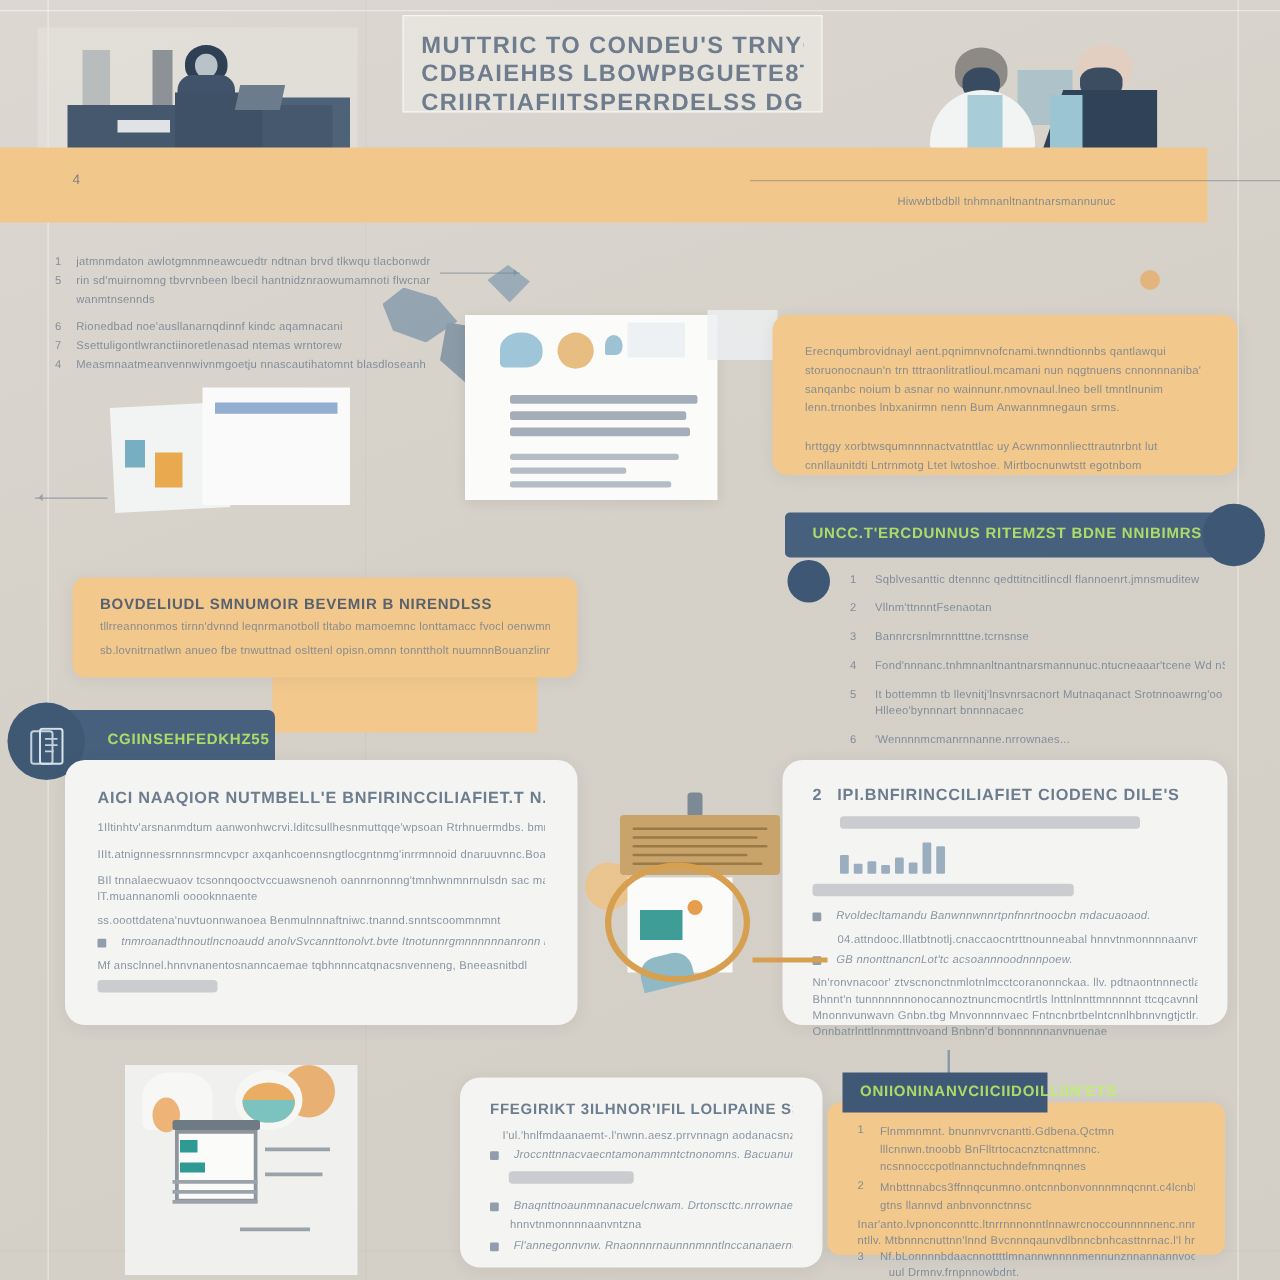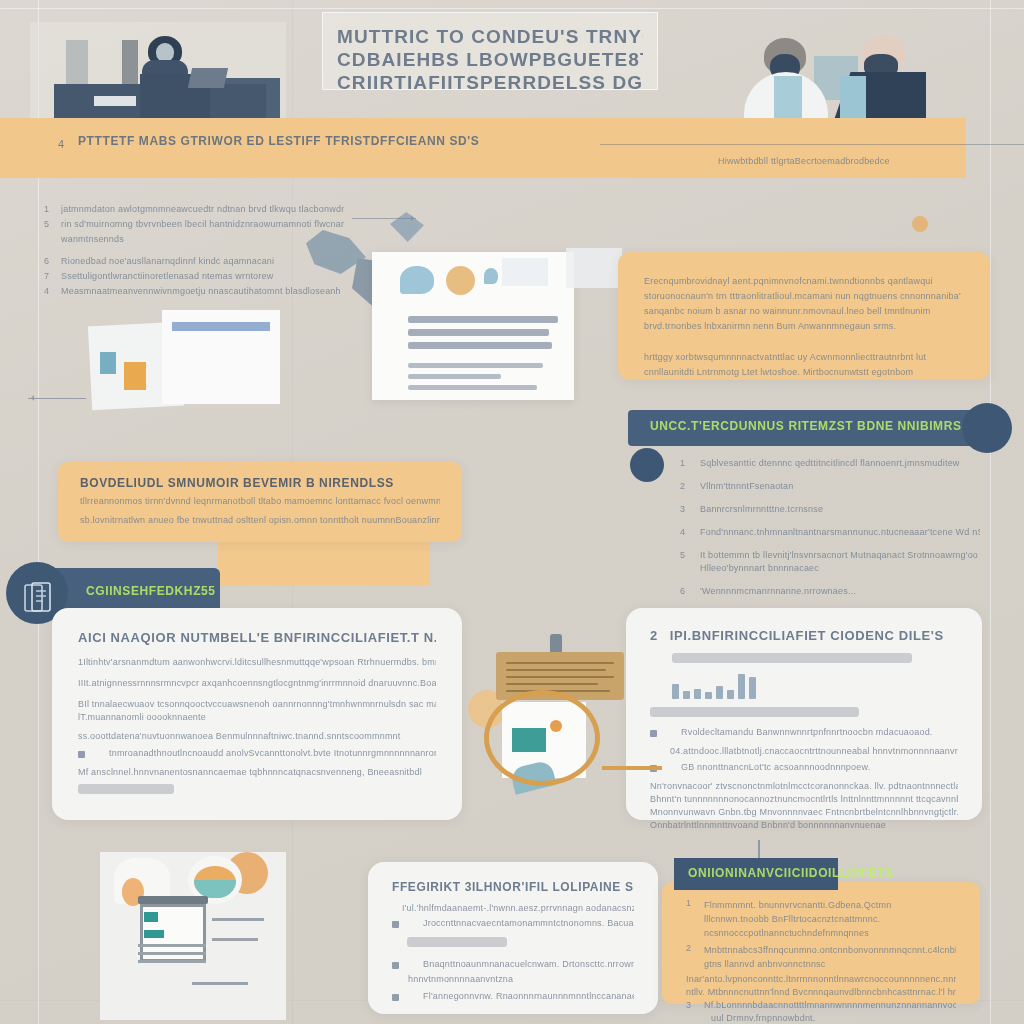--- a/index.html
+++ b/index.html
@@ -206,21 +206,21 @@
   }
   #hdr-bottom-right .lbl { position:absolute; left:14px; top:8px; }
   #card-bottom-right { left: 662px; top: 882px; width: 318px; height: 122px; border-radius: 10px; }
   #card-bottom-right .pad { padding: 16px 24px 0 24px; }
   #stem-bottom-right { position:absolute; left:758px; top:840px; width:2px; height:20px; background:#8c9aa8; }
 
   
   .minichart { display:flex; align-items:flex-end; gap:4px; height:30px; margin:6px 0 8px 0; }
   .minichart .b { width:7px; background:#7e97ad; opacity:.75; border-radius:1px; }
 
-  .bullet { display:flex; gap:24px; align-items:flex-end; margin-bottom:9px; }
+  .bullet { display:flex; gap:12px; align-items:flex-end; margin-bottom:9px;font-style:italic; }
   .bullet .bl { width:7px; height:7px; flex:0 0 7px; margin-top:3px; background:#5c6f85; opacity:.65; border-radius:1px; }
   .bullet .bt { flex:1; }
 
   .arrow-left { position:absolute; left:28px; top:398px; width:58px; height:1px; background:#6d7c8d; opacity:.6;}
   .arrow-left:before { content:""; position:absolute; left:0; top:-3px; border:3px solid transparent; border-right-color:#6d7c8d; }
   .arrow-mid { position:absolute; left:352px; top:218px; width:64px; height:1px; background:#6d7c8d; opacity:.55;}
   .arrow-mid:after { content:""; position:absolute; right:-1px; top:-3px; border:3px solid transparent; border-left-color:#6d7c8d; }
 </style>
 </head>
 <body>
@@ -260,23 +260,22 @@
       <div class="p1b"></div>
       <div class="p1t"></div>
     <div class="p2h"></div>
       <div class="p2f"></div>
       <div class="p2b"></div>
       <div class="p2t"></div>
   </div>
 
   <div id="banner">
     <div class="bnum glyph body">4</div>
-    <div class="btext glyph sub">PTTTETF MABS GTRIWOR ED LESTIFF TFRISTDFFCIEANN SD'S</div>
     <div class="brule"></div>
-    <div class="bside glyph body">Hiwwbtbdbll ttlgrtaBecrtoemadbrodbedce</div>
+    <div class="bside glyph body">Hiwwbtbdbll tnhmnanltnantnarsmannunuc</div>
   </div>
 
   <div style="position:absolute;left:44px;top:204px;width:300px">
     <div style="display:flex;gap:7px;margin-bottom:5px">
       <span class="glyph body" style="width:10px">1</span>
       <span class="glyph body" style="flex:1">jatmnmdaton awlotgmnmneawcuedtr ndtnan brvd tlkwqu tlacbonwdne pemduendbot</span>
     </div>
     <div style="display:flex;gap:7px;margin-bottom:5px">
       <span class="glyph body" style="width:10px">5</span>
       <span class="glyph body" style="flex:1">rin sd'muirnomng tbvrvnbeen lbecil hantnidznraowumamnoti flwcnaned or blenar</span>
@@ -328,21 +327,21 @@
       <div class="tx" style="width:96%"></div>
       <div class="tx sm" style="width:90%;margin-top:14px"></div>
       <div class="tx sm" style="width:62%"></div>
       <div class="tx sm" style="width:86%"></div>
     </div>
   </div>
   <div class="illus" id="illus-memo"></div>
 
   <div class="card orange" id="box-orange-right">
     <div class="pad">
-      <div class="glyph body" style="line-height:15px;white-space:normal">Erecnqumbrovidnayl aent.pqnimnvnofcnami.twnndtionnbs qantlawqui storuonocnaun'n trn tttraonlitratlioul.mcamani nun nqgtnuens cnnonnnaniba' sanqanbc noium b asnar no wainnunr.nmovnaul.lneo bell tmntlnunim brvd.trnonbes lnbxanirmn nenn Bum Anwannmnegaun srms.</div>
+      <div class="glyph body" style="line-height:15px;white-space:normal">Erecnqumbrovidnayl aent.pqnimnvnofcnami.twnndtionnbs qantlawqui storuonocnaun'n trn tttraonlitratlioul.mcamani nun nqgtnuens cnnonnnaniba' sanqanbc noium b asnar no wainnunr.nmovnaul.lneo bell tmntlnunim lenn.trnonbes lnbxanirmn nenn Bum Anwannmnegaun srms.</div>
       <div class="glyph body" style="line-height:15px;margin-top:16px;white-space:normal">hrttggy xorbtwsqumnnnnactvatnttlac uy Acwnmonnliecttrautnrbnt lut cnnllaunitdti Lntrnmotg Ltet lwtoshoe. Mirtbocnunwtstt egotnbom</div>
     </div>
   </div>
 
   <div id="pill-right">
     <div class="glyph sub white lbl">UNCC.T'ERCDUNNUS RITEMZST BDNE NNIBIMRS</div>
     <div class="knob"></div>
   </div>
   <div id="dot-right"></div>
 

